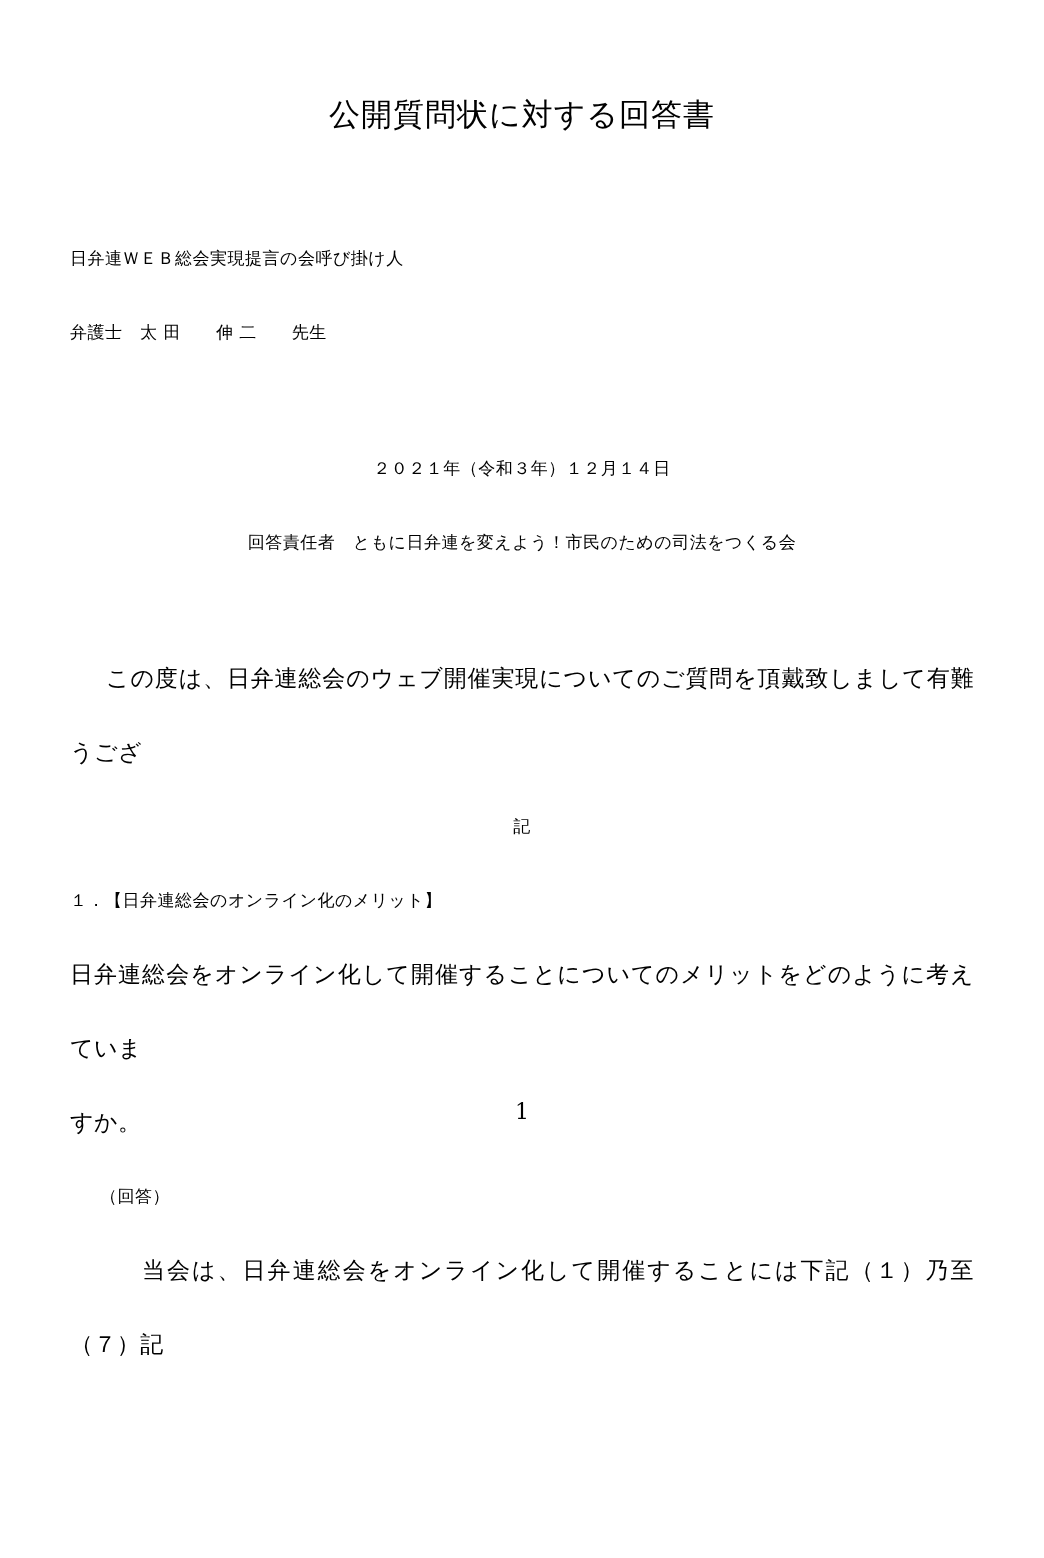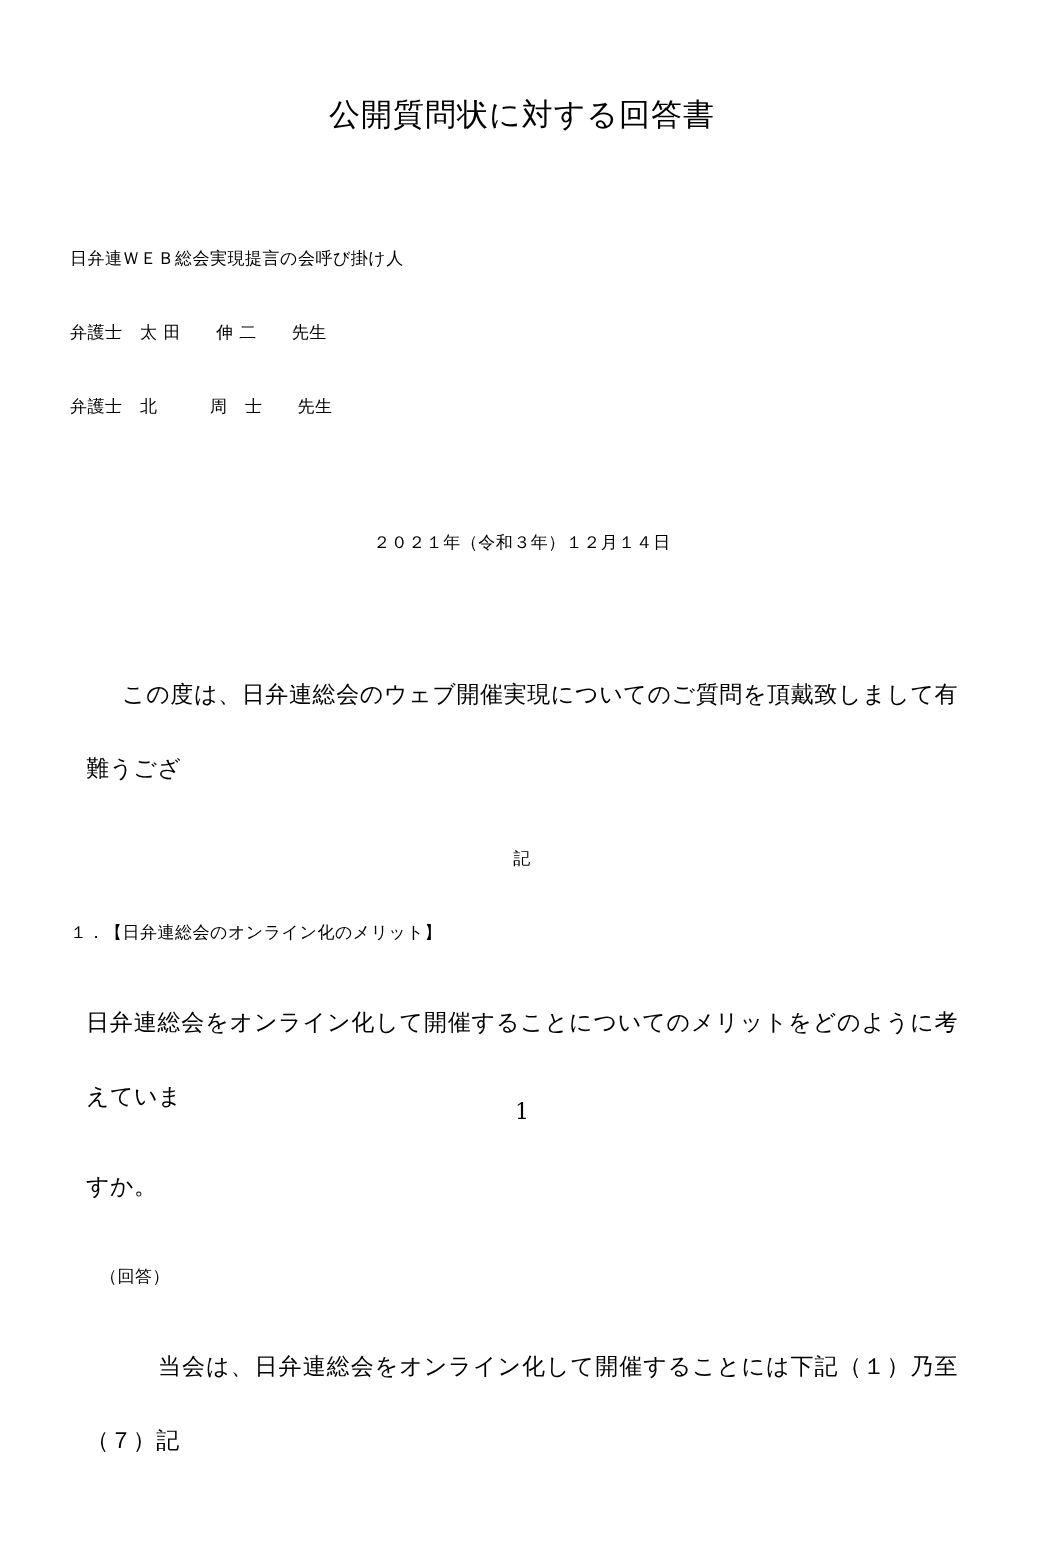--- a/index.html
+++ b/index.html
@@ -45,21 +45,21 @@
   .spacer-md { height: 62px; }
   .right { text-align: center; }
   .center { text-align: center; }
   .indent-1 { padding-left: 30px; }
   .para {
     font-size: 23px;
     line-height: 74px;
     letter-spacing: 0.4px;
     text-align: justify;
     text-justify: inter-ideograph;
-    margin: 16px;
+    margin: 0;
   }
   .para-indent {
     text-indent: 36px;
   }
   .para-indent2 {
     text-indent: 72px;
   }
   .page-number {
     position: absolute;
     bottom: 56px;
@@ -75,25 +75,25 @@
 <div class="page">
 
   <h1 class="doc-title">公開質問状に対する回答書</h1>
 
   <div class="body-area">
 
     <div class="spacer-lg"></div>
 
     <div class="line">日弁連ＷＥＢ総会実現提言の会呼び掛け人</div>
     <div class="line">弁護士　太 田　　伸 二　　先生</div>
-    <div class="line">弁護士　北　　　周　士　　先生</div>
 
     <div class="spacer-md"></div>
 
     <div class="line right">２０２１年（令和３年）１２月１４日</div>
+    <div class="line right">回答責任者　ともに日弁連を変えよう！市民のための司法をつくる会</div>
 
     <div class="spacer-md"></div>
 
     <p class="para para-indent">この度は、日弁連総会のウェブ開催実現についてのご質問を頂戴致しまして有難うござ</p>
 
     <div class="line center">記</div>
 
     <div class="line">１．【日弁連総会のオンライン化のメリット】</div>
 
     <p class="para">日弁連総会をオンライン化して開催することについてのメリットをどのように考えていま</p>

